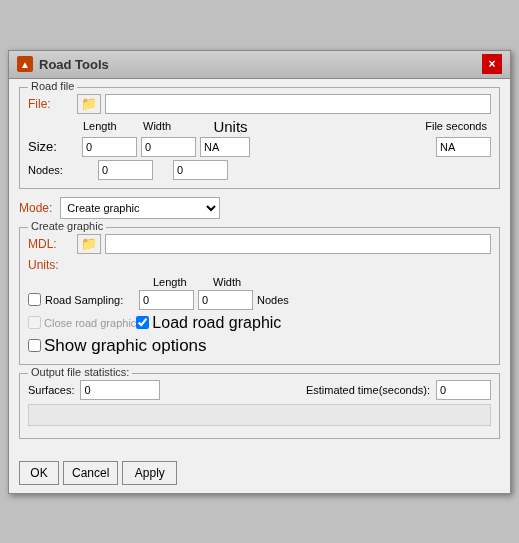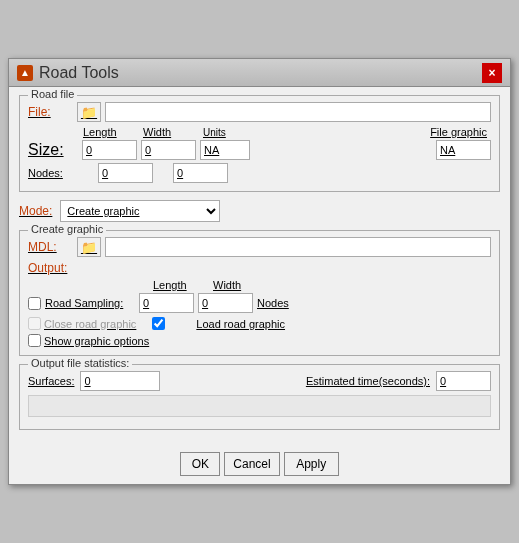--- a/index.html
+++ b/index.html
@@ -39,40 +39,39 @@
       background: #c04000;
       border-radius: 2px;
       display: flex;
       align-items: center;
       justify-content: center;
       color: white;
       font-size: 10px;
       font-weight: bold;
     }
     .title-text {
-      font-size: 16px;
-      font-weight: normal;
+      font-size: 13px;
+      font-weight: bold;
       color: #333;
     }
     .close-btn {
       width: 20px;
       height: 20px;
       background: #cc0000;
       color: white;
       border: none;
       cursor: pointer;
       display: flex;
       align-items: center;
       justify-content: center;
       font-size: 12px;
       font-weight: bold;
     }
     .content {
       padding: 8px 10px;
-      text-decoration: underline;
     }
     .group-box {
       border: 1px solid #aaa;
       margin-bottom: 8px;
       padding: 6px 8px 8px 8px;
       position: relative;
     }
     .group-label {
       position: absolute;
       top: -8px;
@@ -126,21 +125,21 @@
       display: flex;
       align-items: center;
       gap: 8px;
       margin-bottom: 8px;
     }
     input[type="checkbox"] {
       cursor: pointer;
     }
     .bottom-buttons {
       display: flex;
-      justify-content: center;
+      justify-content: flex-start;
       gap: 4px;
       padding: 6px 10px 8px 10px;
     }
     .btn {
       min-width: 55px;
       height: 24px;
       background: #f0f0f0;
       border: 1px solid #888;
       cursor: pointer;
       font-size: 12px;
@@ -179,26 +178,26 @@
 
       <div class="form-row">
         <span class="label" style="width:45px">File:</span>
         <button class="folder-btn">📁</button>
         <input type="text" class="file-input" value="" style="">
       </div>
 
       <div style="display:flex; align-items:center; margin-bottom:2px; margin-left:55px;">
         <span style="width:60px; font-size:11px;">Length</span>
         <span style="width:60px; font-size:11px;">Width</span>
-        <span style="width:55px; font-size:10px;">Units</span>
-        <span style="margin-left:auto; font-size:11px; padding-right:4px;">File graphic</span>
+        <span style="width:55px; font-size:15px;text-align:center;">Units</span>
+        <span style="margin-left:auto; font-size:11px; padding-right:4px;">File seconds</span>
       </div>
 
       <div style="display:flex; align-items:center; gap:4px; margin-bottom:3px;">
-        <span style="width:50px; font-size:16px;">Size:</span>
+        <span style="width:50px; font-size:13px;">Size:</span>
         <input type="text" style="width: 55px;" value="0">
         <input type="text" style="width: 55px;" value="0">
         <input type="text" style="width: 50px;" value="NA">
         <input type="text" style="width: 55px; margin-left: auto;" value="NA">
       </div>
 
       <div style="display:flex; align-items:center; gap:20px;">
         <span style="width:50px; font-size:11px;">Nodes:</span>
         <input type="text" style="width: 55px;" value="0">
         <input type="text" style="width: 55px;" value="0">
@@ -217,50 +216,50 @@
     <div class="group-box">
       <span class="group-label">Create graphic</span>
 
       <div class="form-row">
         <span class="label" style="width:45px;">MDL:</span>
         <button class="folder-btn">📁</button>
         <input type="text" class="file-input" value="" style="">
       </div>
 
       <div class="form-row">
-        <span class="label" style="width:45px;">Output:</span>
+        <span class="label" style="width:45px;">Units:</span>
       </div>
 
       <div style="display:flex; align-items:center; margin-bottom:2px; margin-left:125px;">
         <span style="width:60px; font-size:11px;">Length</span>
         <span style="width:60px; font-size:11px;">Width</span>
       </div>
 
       <div style="display:flex; align-items:center; gap:4px; margin-bottom:4px;">
         <input type="checkbox" id="road-sampling-cb" style="">
         <label for="road-sampling-cb" style="width:90px; font-size:11px; cursor:pointer;">Road Sampling:</label>
         <input type="text" style="width: 55px;" value="0">
         <input type="text" style="width: 55px;" value="0">
         <span style="font-size:11px;">Nodes</span>
       </div>
 
-      <div style="display:flex; align-items:center; gap:16px; margin-bottom:4px;">
+      <div style="display:flex; align-items:center; margin-bottom:4px;">
         <div style="display:flex; align-items:center; gap:3px;">
           <input type="checkbox" id="close-road-cb" disabled="" style="">
           <label for="close-road-cb" class="disabled-label" style="font-size:11px;">Close road graphic</label>
         </div>
         <div style="display:flex; align-items:center; gap:3px;">
           <input type="checkbox" id="load-road-cb" checked="" style="">
-          <label for="load-road-cb" style="font-size:11px;margin-left:28px;">Load road graphic</label>
+          <label for="load-road-cb" style="font-size:16px;">Load road graphic</label>
         </div>
       </div>
 
       <div style="display:flex; align-items:center; gap:3px;">
         <input type="checkbox" id="show-graphic-cb" style="">
-        <label for="show-graphic-cb" style="font-size:11px; cursor:pointer;">Show graphic options</label>
+        <label for="show-graphic-cb" style="font-size:17px; cursor:pointer;">Show graphic options</label>
       </div>
     </div>
 
     <div class="group-box">
       <span class="group-label">Output file statistics:</span>
       <div style="display:flex; align-items:center; gap:6px; margin-bottom:0;">
         <span style="font-size:11px;">Surfaces:</span>
         <input type="text" style="width: 80px;" value="0">
         <span style="margin-left:auto; font-size:11px;">Estimated time(seconds):</span>
         <input type="text" style="width: 55px;" value="0">

